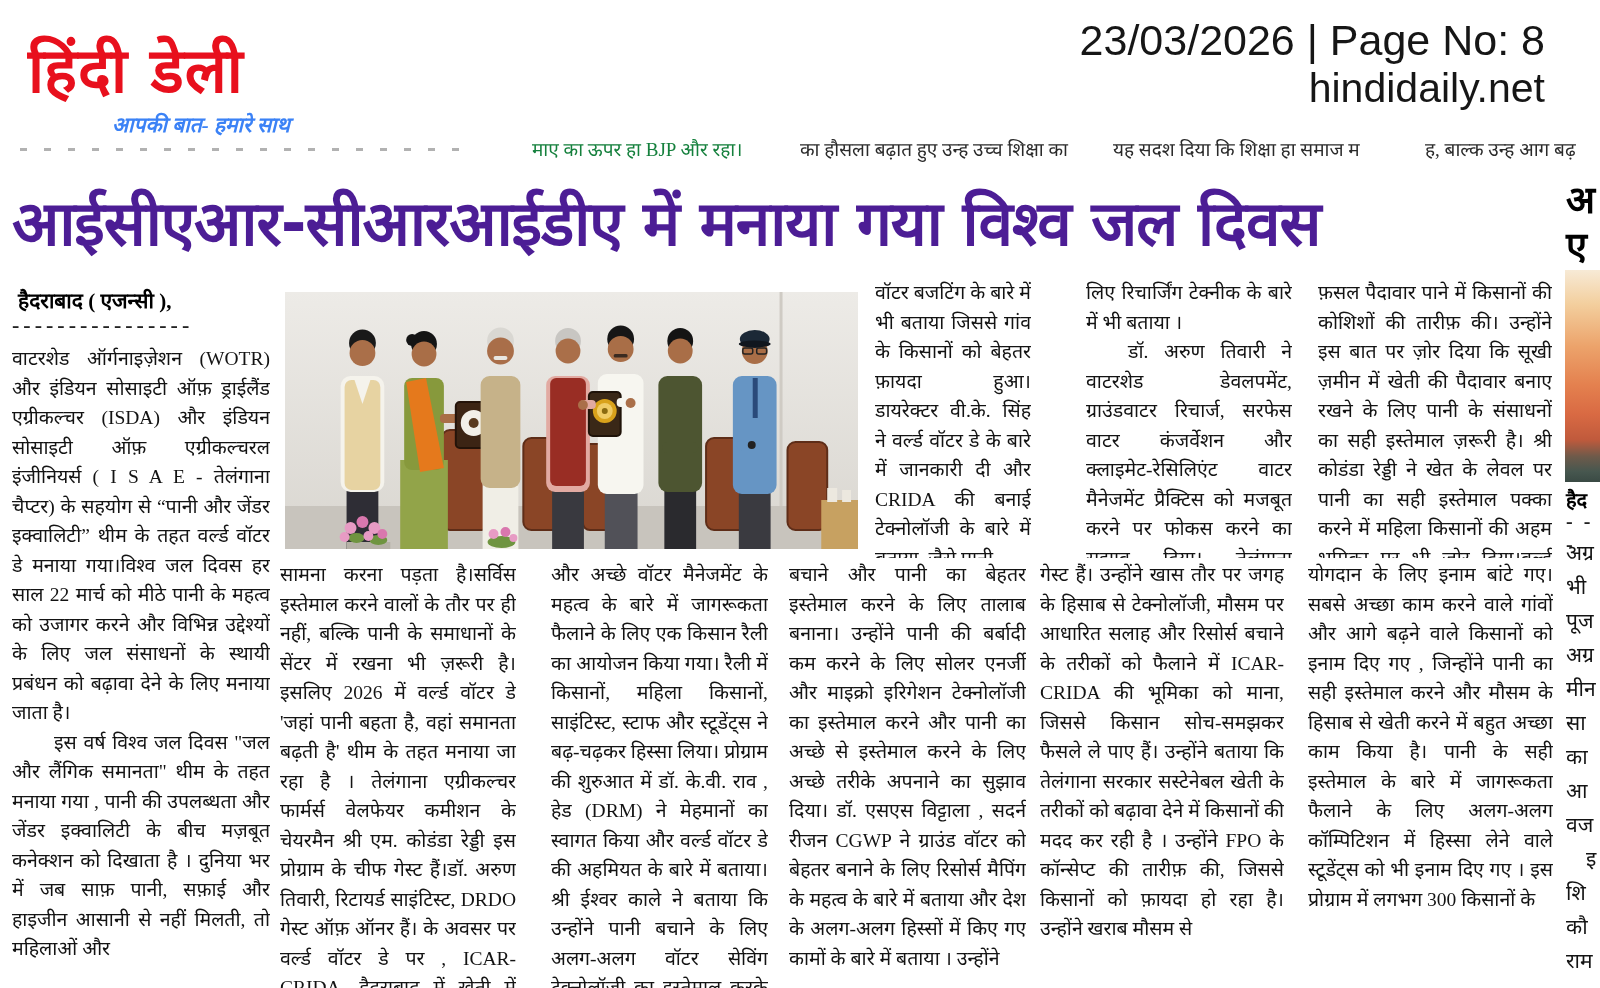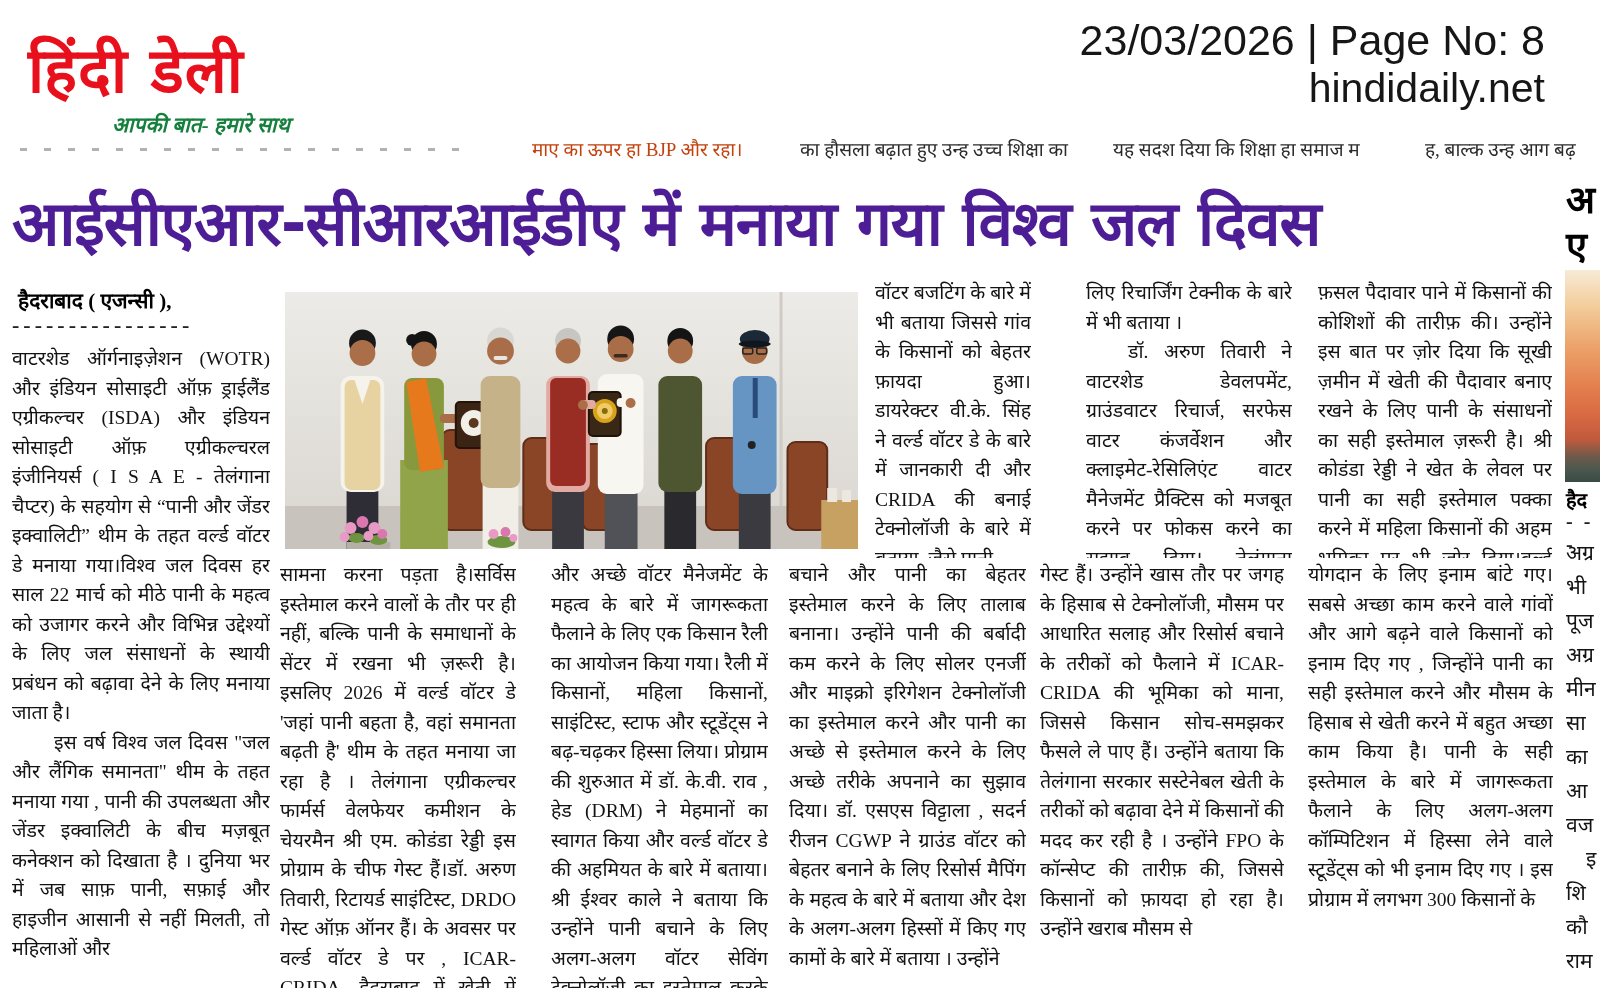--- a/index.html
+++ b/index.html
@@ -2,21 +2,21 @@
 <html><head>
 <meta charset="utf-8">
 <style>
   html,body{margin:0;padding:0;background:#fff;}
   .page{position:relative;width:1600px;height:988px;background:#ffffff;overflow:hidden;
         font-family:"Liberation Serif","DejaVu Serif",serif;color:#141414;margin-top:12px;}
   
   .logo{position:absolute;left:28px;top:14px;font-family:"DejaVu Sans","Liberation Sans",sans-serif;
         font-weight:800;font-size:62px;color:#e8101d;letter-spacing:1px;}
   .tagline{position:absolute;left:66px;top:98px;width:270px;text-align:center;
-        font-weight:700;font-style:italic;font-size:21px;color:#15803d;}
+        font-weight:700;font-style:italic;font-size:21px;color:#3b82f6;}
   .dateblock{position:absolute;right:55px;top:4px;text-align:right;
         font-family:"Liberation Sans","DejaVu Sans",sans-serif;color:#161616;}
   .dateblock .d1{font-size:43px;line-height:49px;}
   .dateblock .d2{font-size:41px;line-height:47px;}
   
   .strip-frag{position:absolute;top:124px;font-size:19px;color:#2a2a2a;white-space:nowrap;}
   .strip-squiggle{position:absolute;left:20px;top:136px;width:440px;height:3px;opacity:.38;
         background:repeating-linear-gradient(90deg,#333 0 7px,transparent 7px 24px);}
   
   .headline{position:absolute;left:12px;top:162px;width:1545px;height:104px;overflow:hidden;
@@ -44,21 +44,21 @@
 <div class="page">
 
   <div class="logo">हिंदी डेली</div>
   <div class="tagline">आपकी बात- हमारे साथ</div>
   <div class="dateblock">
     <div class="d1">23/03/2026 | Page No: 8</div>
     <div class="d2">hindidaily.net</div>
   </div>
 
   <div class="strip-squiggle"></div>
-  <div class="strip-frag" style="left:532px;color:#c2410c;">माए का ऊपर हा BJP और रहा।</div>
+  <div class="strip-frag" style="left:532px;color:#15803d;">माए का ऊपर हा BJP और रहा।</div>
   <div class="strip-frag" style="left:1113px;">यह सदश दिया कि शिक्षा हा समाज म</div>
   <div class="strip-frag" style="left:800px;">का हौसला बढ़ात हुए उन्ह उच्च शिक्षा का</div>
   <div class="strip-frag" style="left:1425px;">ह, बाल्क उन्ह आग बढ़</div>
 
   <h1 class="headline" style="margin:0;">आईसीएआर-सीआरआईडीए में मनाया गया विश्व जल दिवस</h1>
 
   <div class="dateline">हैदराबाद ( एजन्सी ),</div>
   <div class="dashrule">----------------</div>
   <div class="col" style="left:12px;top:332px;width:258px;height:654px;">
     <p>वाटरशेड ऑर्गनाइज़ेशन (WOTR) और इंडियन सोसाइटी ऑफ़ ड्राईलैंड एग्रीकल्चर (ISDA) और इंडियन सोसाइटी ऑफ़ एग्रीकल्चरल इंजीनियर्स ( I S A E - तेलंगाना चैप्टर) के सहयोग से “पानी और जेंडर इक्वालिटी” थीम के तहत वर्ल्ड वॉटर डे मनाया गया।विश्व जल दिवस हर साल 22 मार्च को मीठे पानी के महत्व को उजागर करने और विभिन्न उद्देश्यों के लिए जल संसाधनों के स्थायी प्रबंधन को बढ़ावा देने के लिए मनाया जाता है।</p>

